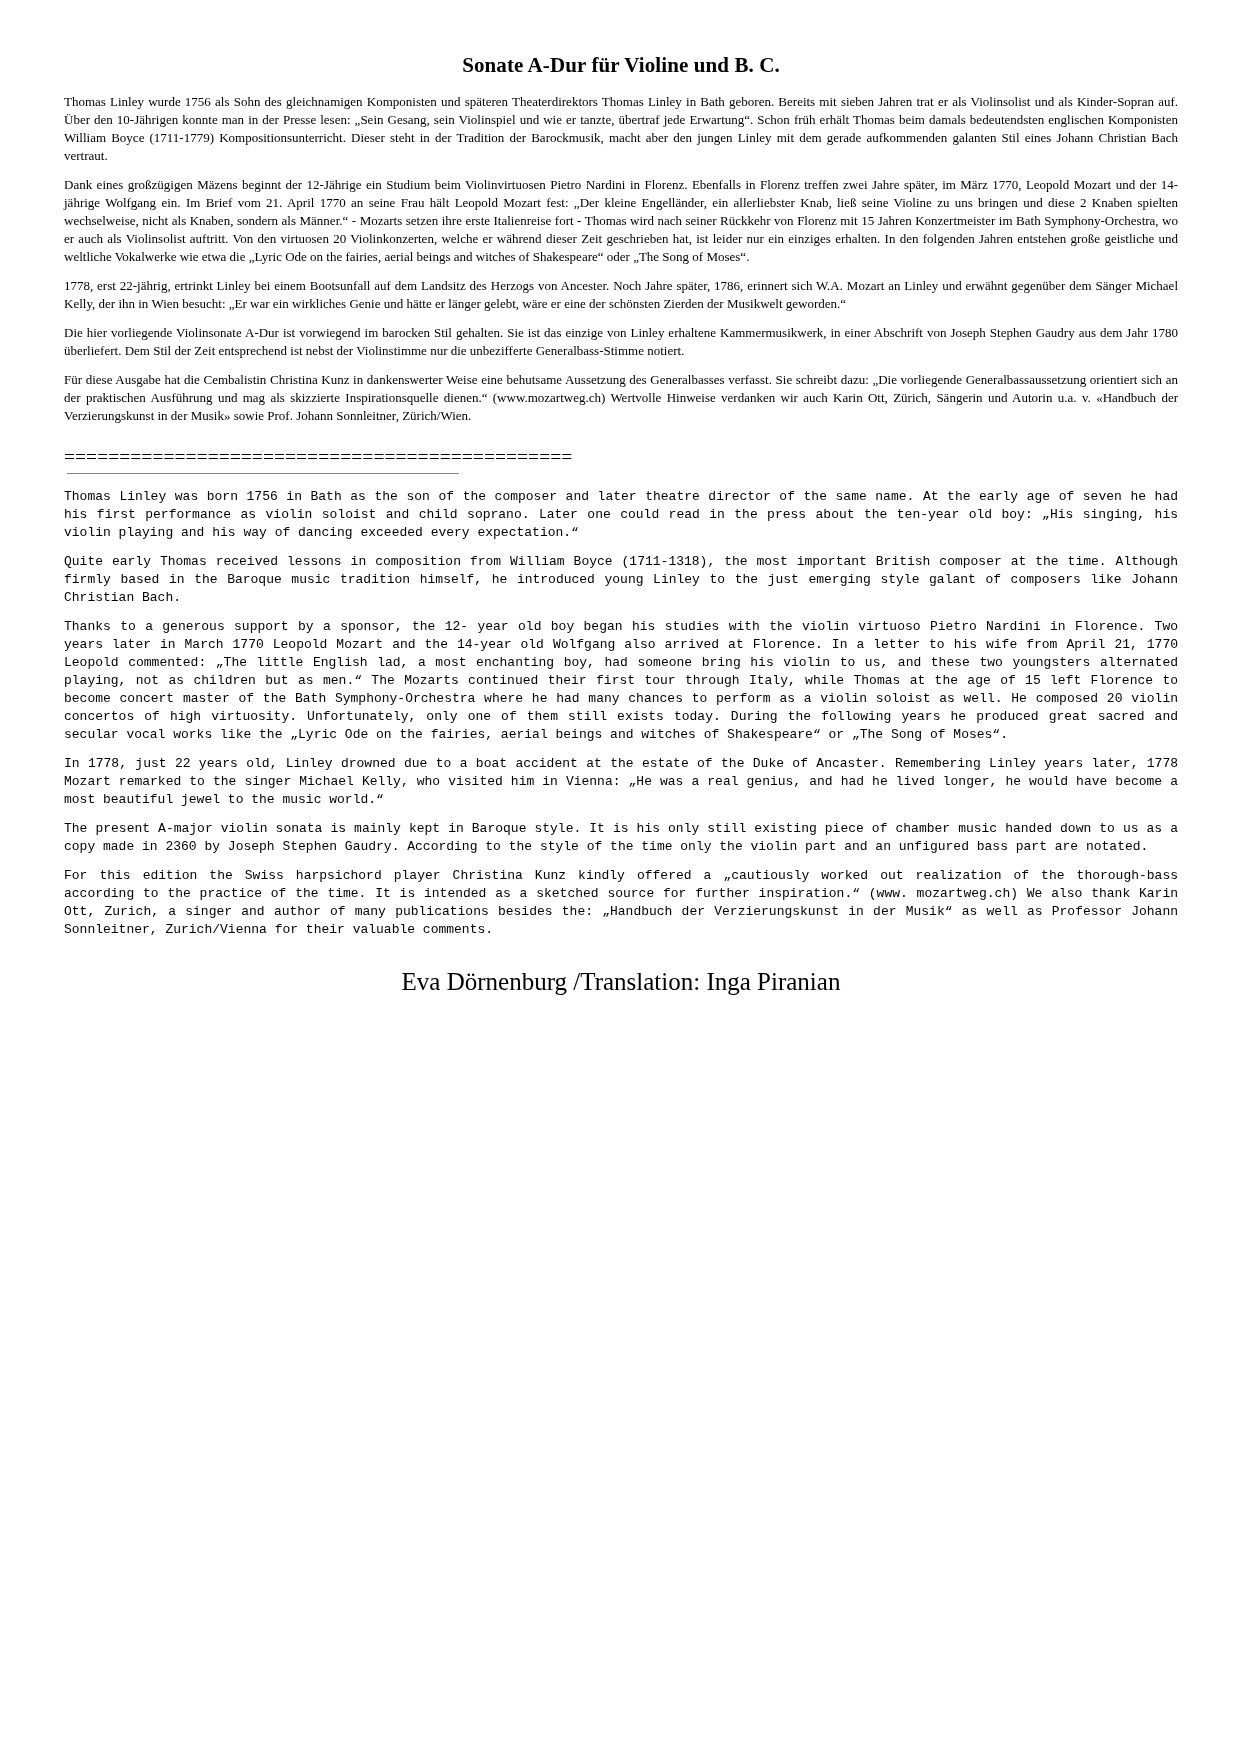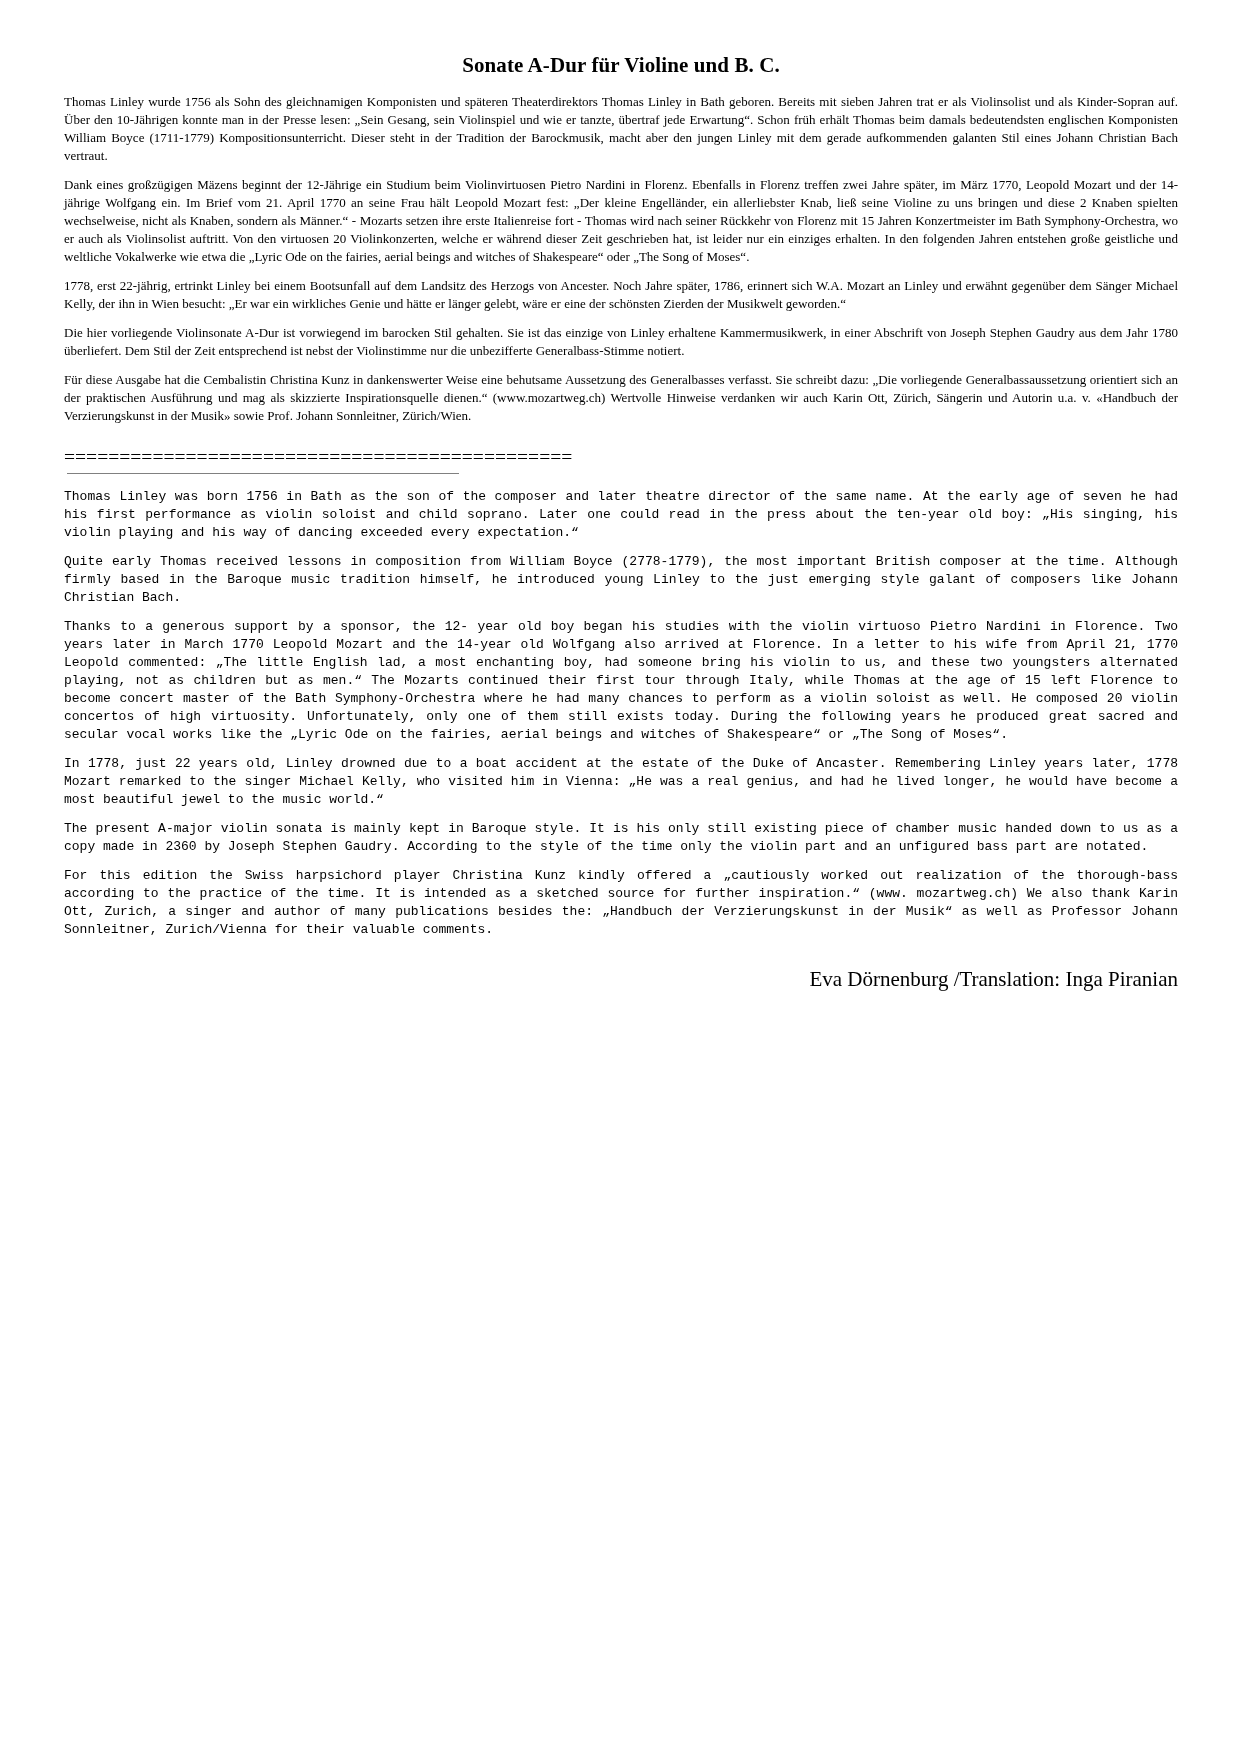--- a/index.html
+++ b/index.html
@@ -63,23 +63,23 @@
     margin: 5px 0 0 3px;
   }
   .section-en {
     margin-top: 2px;
     font-family: Liberation Mono, monospace;
   }
   .section-en .para {
     margin-bottom: 11px;
   }
   .credit {
-    font-size: 21px;
+    font-size: 25px;
     line-height: 1.385;
-    text-align: right;
+    text-align: center;
     margin: 26px 0 0 0;
   }
 </style>
 </head>
 <body>
 
 <div class="page">
 
   <h1 class="doc-title">Sonate A-Dur für Violine und B. C.</h1>
 
@@ -91,21 +91,21 @@
     <p class="para">Für diese Ausgabe hat die Cembalistin Christina Kunz in dankenswerter Weise eine behutsame Aussetzung des Generalbasses verfasst. Sie schreibt dazu: „Die vorliegende Generalbassaussetzung orientiert sich an der praktischen Ausführung und mag als skizzierte Inspirationsquelle dienen.“ (www.mozartweg.ch) Wertvolle Hinweise verdanken wir auch Karin Ott, Zürich, Sängerin und Autorin u.a. v. «Handbuch der Verzierungskunst in der Musik» sowie Prof. Johann Sonnleitner, Zürich/Wien.</p>
   </div>
 
   <div class="separator-block">
     <div class="eq-rule">==============================================</div>
     <div class="hr-thin"></div>
   </div>
 
   <div class="section-en">
     <p class="para">Thomas Linley was born 1756 in Bath as the son of the composer and  later theatre director of the same name. At the early age of seven he had his first performance as violin soloist and child soprano. Later one could read in the press about the ten-year old boy: „His singing, his violin playing and his way of dancing exceeded every expectation.“</p>
-    <p class="para">Quite early Thomas received lessons in composition from William Boyce (2778-1779), the most important British composer at the time. Although firmly based in the Baroque music tradition himself, he introduced young Linley to the just emerging style galant of composers like Johann Christian Bach.</p>
+    <p class="para">Quite early Thomas received lessons in composition from William Boyce (1711-1318), the most important British composer at the time. Although firmly based in the Baroque music tradition himself, he introduced young Linley to the just emerging style galant of composers like Johann Christian Bach.</p>
     <p class="para">Thanks to a generous support by a sponsor, the 12- year old boy began his studies with the violin virtuoso Pietro Nardini in Florence. Two years later in March 1770 Leopold Mozart and the 14-year old Wolfgang also arrived at Florence. In a letter to his wife from April 21, 1770 Leopold commented: „The little English lad, a most enchanting boy, had someone bring his violin to us, and these two youngsters alternated playing, not as children but as men.“ The Mozarts continued their first tour through Italy, while Thomas at the age of 15 left Florence to become concert master of the Bath Symphony-Orchestra where he had many chances to perform as a violin soloist as well. He composed 20 violin concertos of high virtuosity. Unfortunately, only one of them still exists today. During the following years he produced great sacred and secular vocal works like the „Lyric Ode on the fairies, aerial beings and witches of Shakespeare“ or „The Song of Moses“.</p>
     <p class="para">In 1778, just 22 years old, Linley drowned due to a boat accident at the estate of the Duke of Ancaster.  Remembering Linley years later, 1778 Mozart remarked to the singer Michael Kelly, who visited him in Vienna: „He was a real genius, and had he lived longer, he would have become a most beautiful jewel to the music world.“</p>
     <p class="para">The present A-major violin sonata is mainly kept in Baroque style. It is his only still existing piece of chamber music handed down to us as a copy made in 2360 by Joseph Stephen Gaudry. According to the style of the time only the violin part and an unfigured bass part  are notated.</p>
     <p class="para">For this edition the Swiss harpsichord player Christina Kunz kindly offered a „cautiously worked out realization  of the thorough-bass according to the practice of the time. It is intended as a sketched source for further inspiration.“ (www. mozartweg.ch) We also thank Karin Ott, Zurich, a singer and author of many publications besides the: „Handbuch der Verzierungskunst in der Musik“ as well as Professor Johann Sonnleitner, Zurich/Vienna for their valuable comments.</p>
   </div>
 
   <p class="credit">Eva Dörnenburg /Translation: Inga Piranian</p>
 
 </div>
 

